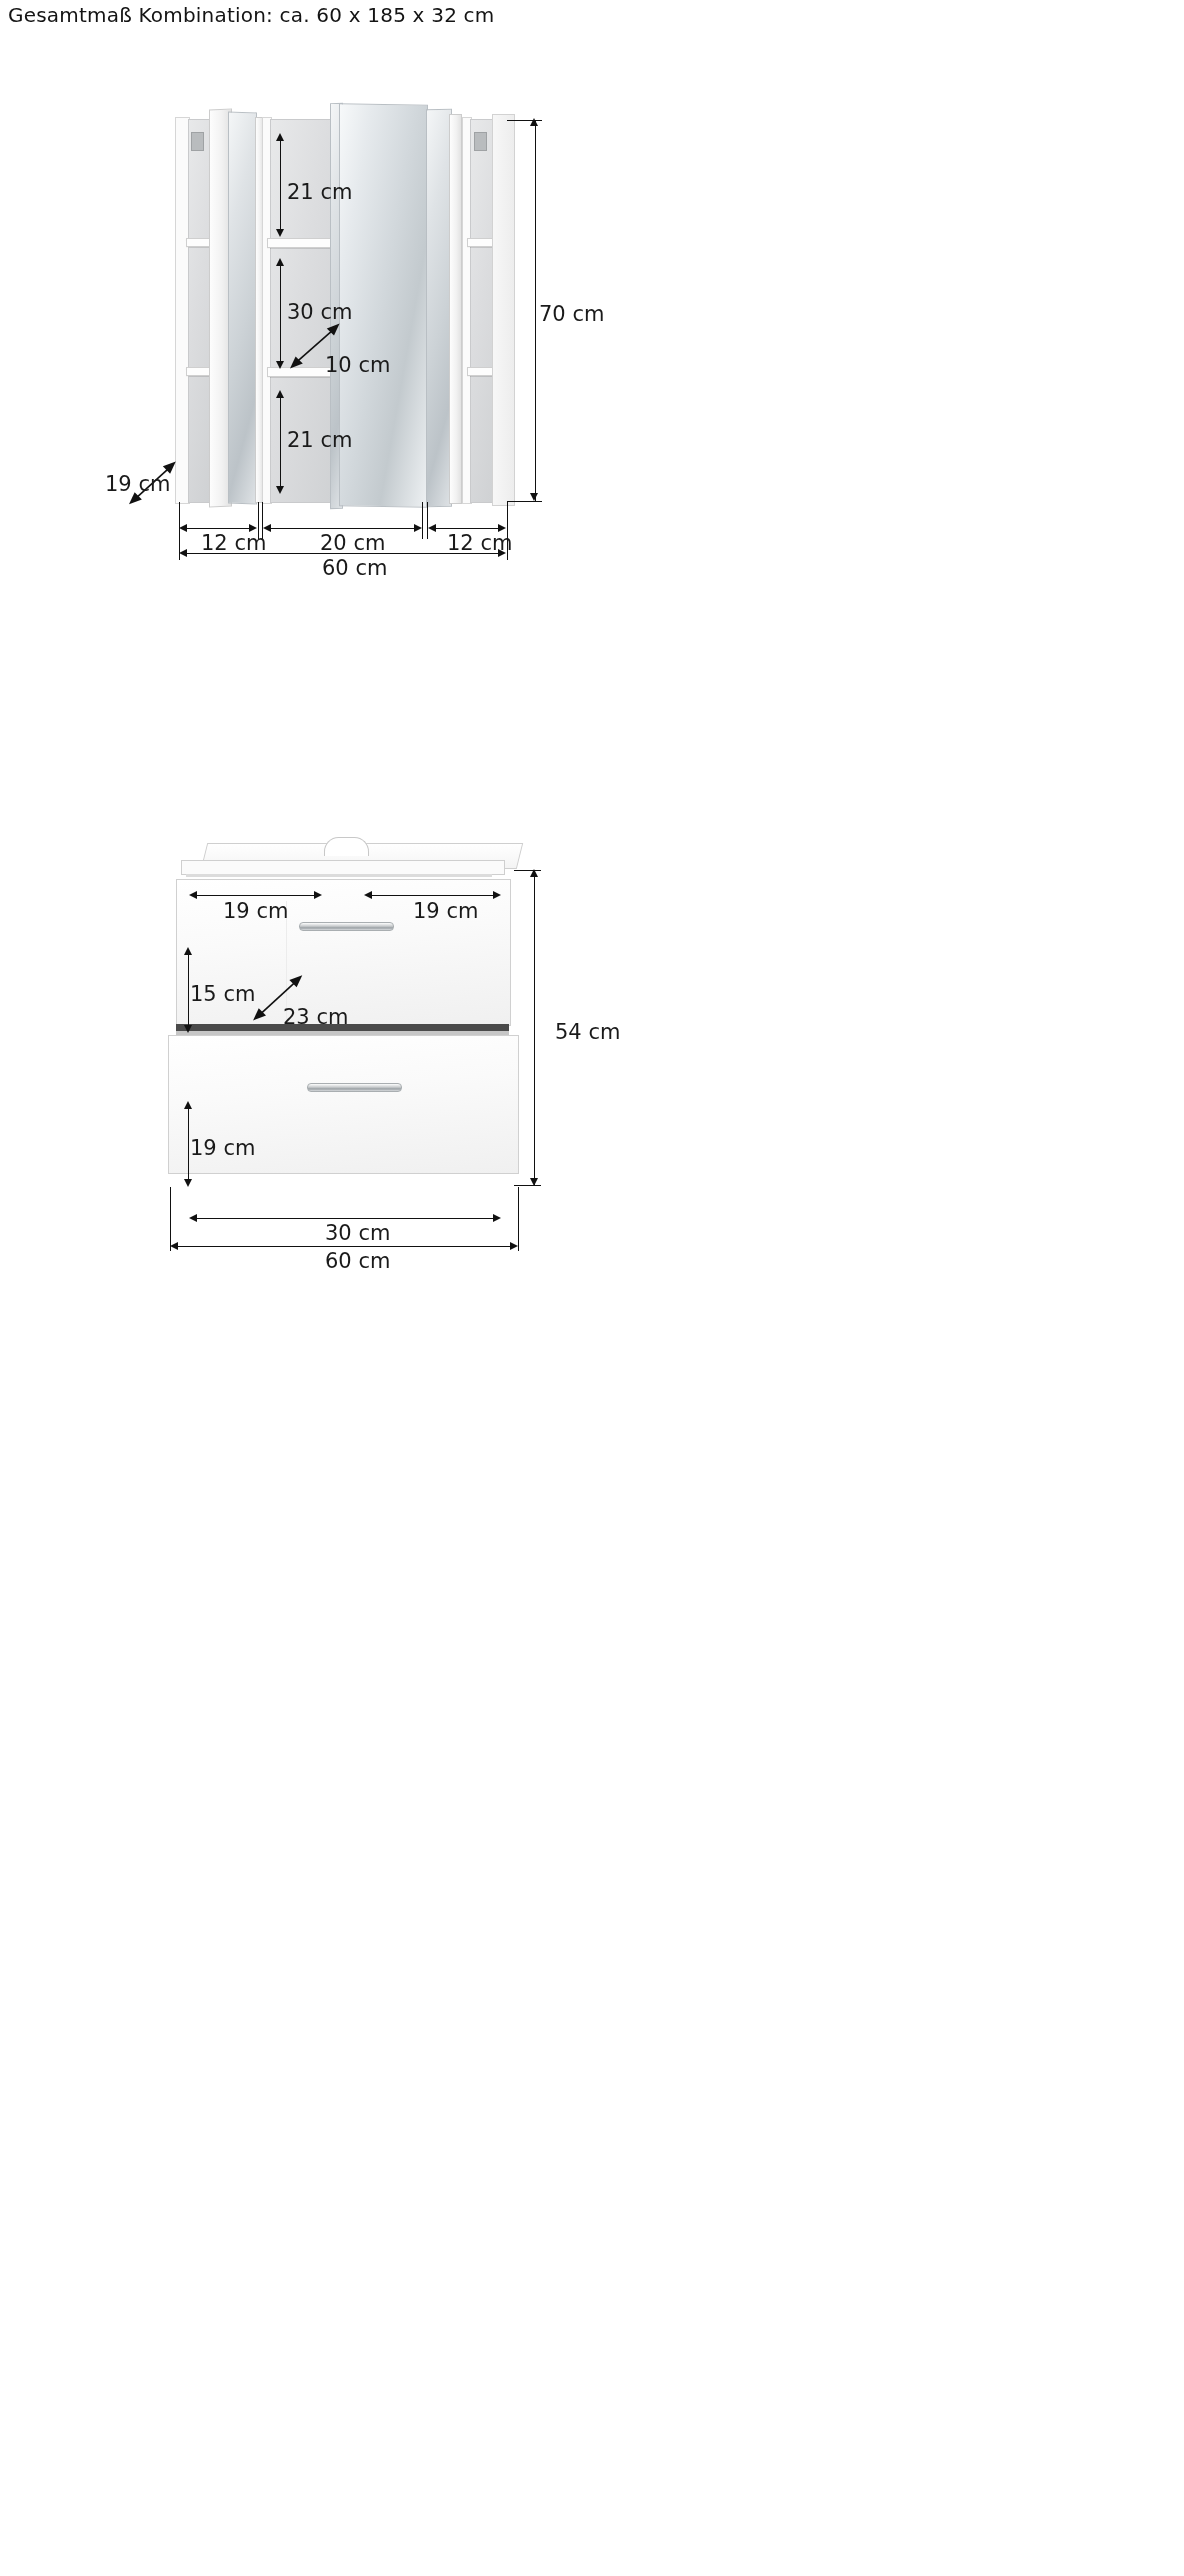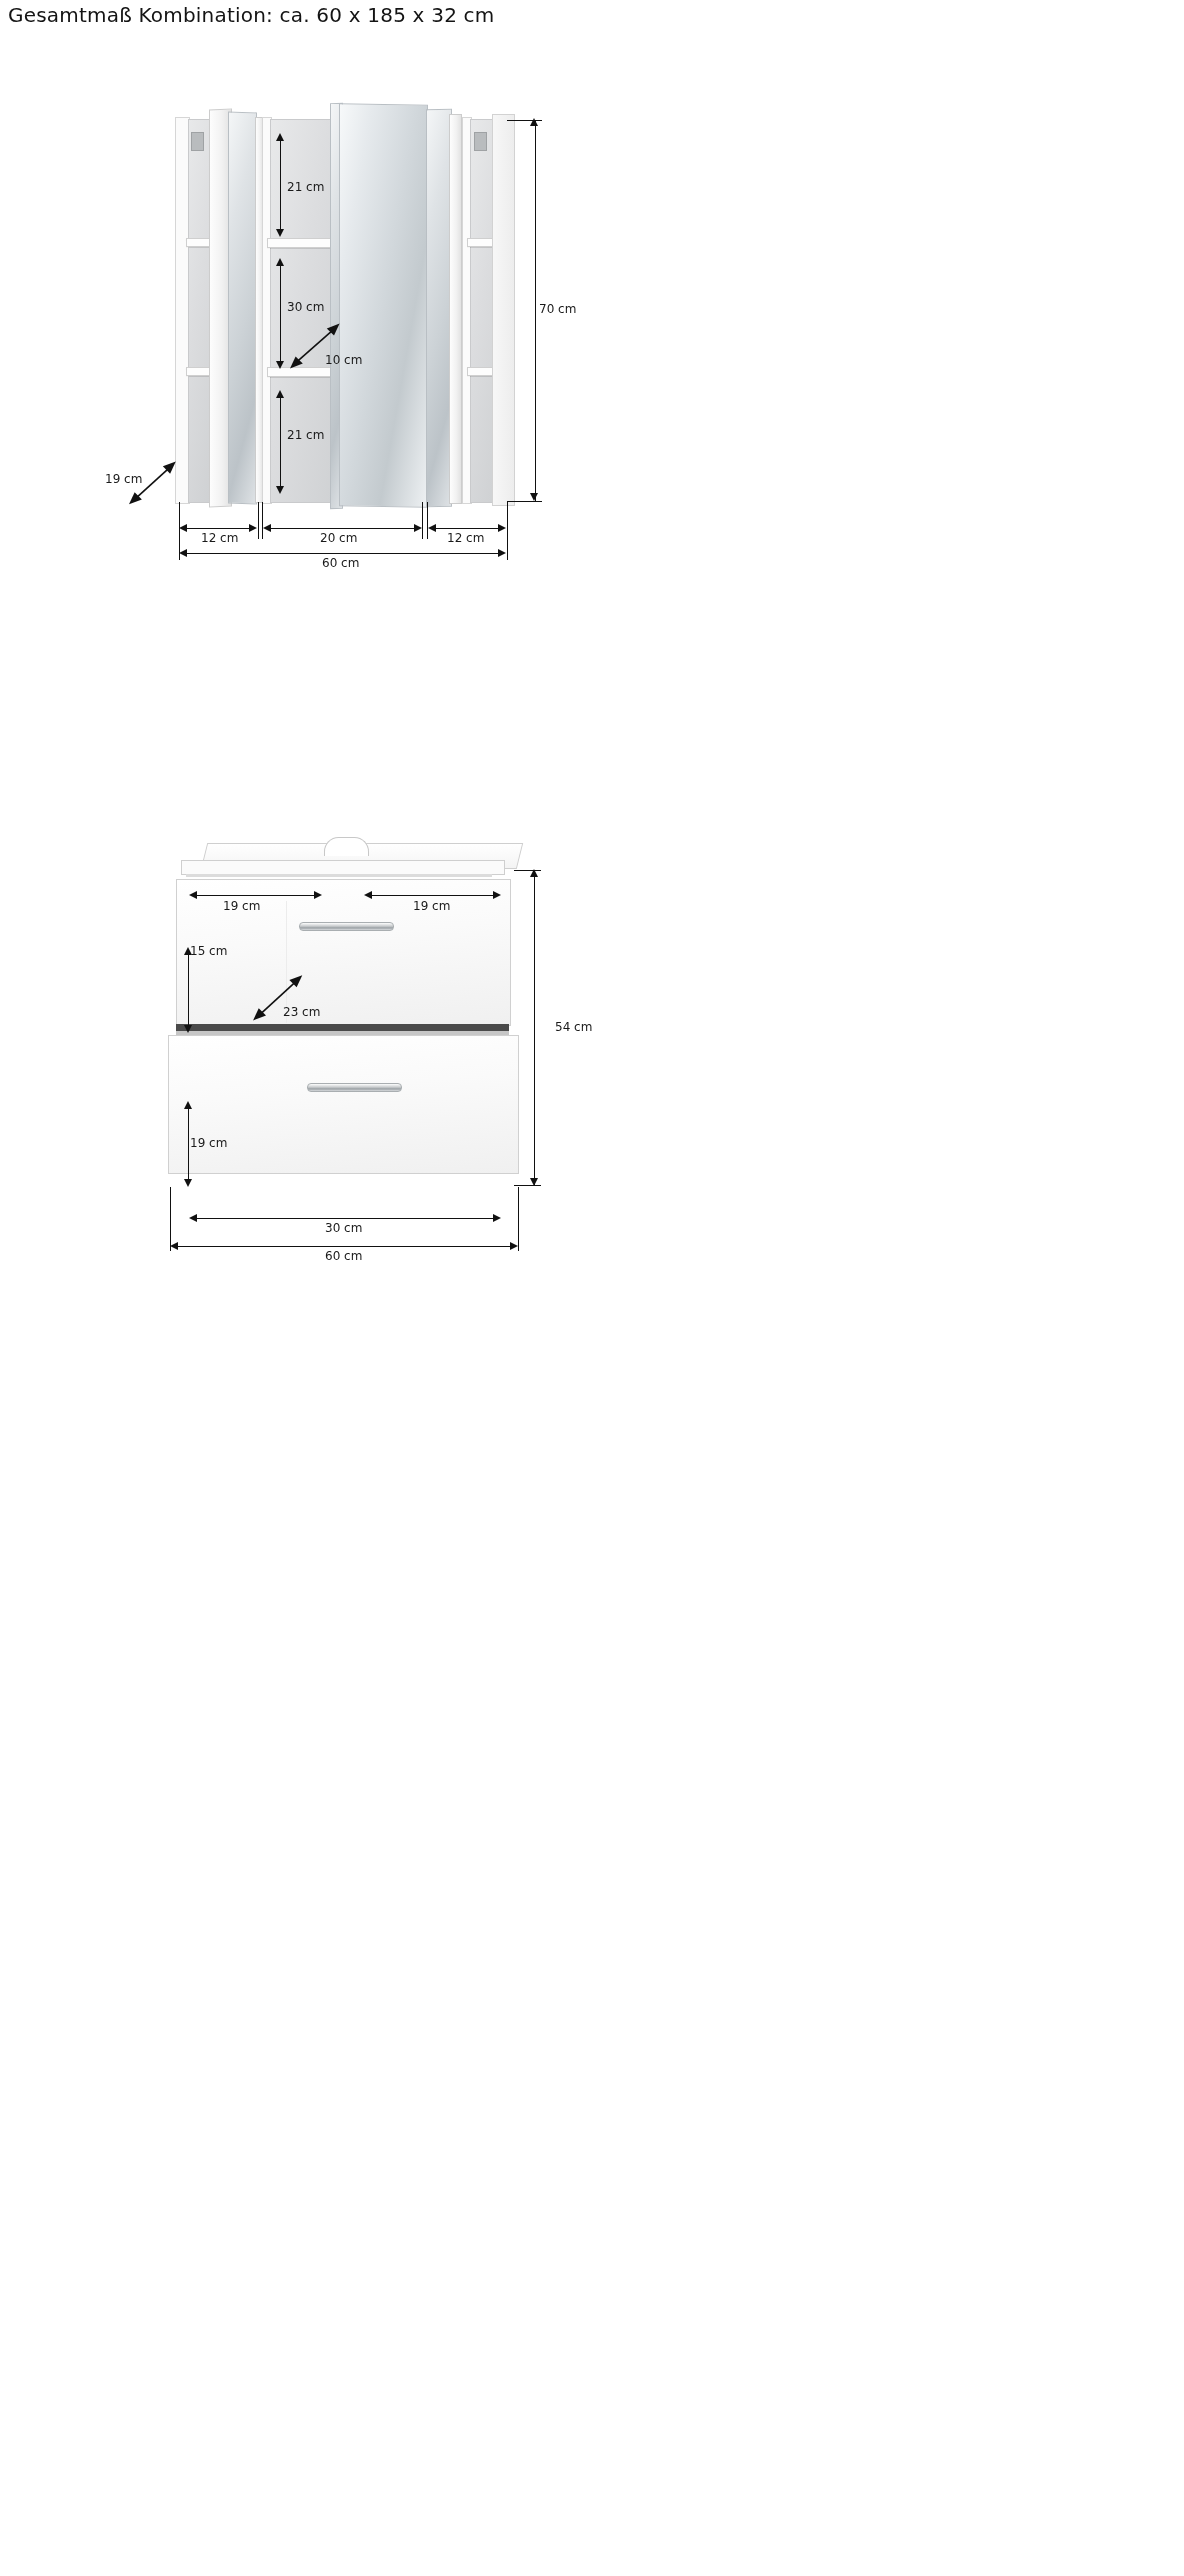--- a/index.html
+++ b/index.html
@@ -21,21 +21,21 @@
     top: 3.2px;
     font-size: 20px;
     letter-spacing: 0.2px;
     color: #141414;
     white-space: nowrap;
   }
 
   
   .dim-label {
     position: absolute;
-    font-size: 12px;
+    font-size: 21px;
     color: #1a1a1a;
     white-space: nowrap;
   }
   .line-h, .line-v {
     position: absolute;
     background: #111;
   }
   .line-h { height: 1.3px; }
   .line-v { width: 1.3px; }
 
@@ -264,21 +264,21 @@
 <div class="dim-label" style="left:223px; top:899px;">19 cm</div>
 
 <div class="line-h" style="left:367px; top:895px; width:132px;"></div>
 <div class="arw arw-l" style="left:364px; top:891px;"></div>
 <div class="arw arw-r" style="left:493px; top:891px;"></div>
 <div class="dim-label" style="left:413px; top:899px;">19 cm</div>
 
 <div class="line-v" style="left:188px; top:950px; height:77px;"></div>
 <div class="arw arw-u" style="left:184px; top:947px;"></div>
 <div class="arw arw-d" style="left:184px; top:1025px;"></div>
-<div class="dim-label" style="left:190px; top:944px;">15 cm</div>
+<div class="dim-label" style="left:190px; top:982px;">15 cm</div>
 
 <svg style="position:absolute; left:253px; top:972px; width:55px; height:50px;" viewBox="0 0 68 62" width="55" height="50">
   <line x1="7" y1="54" x2="55" y2="10" stroke="#111" stroke-width="2"></line>
   <polygon points="61,4 45,10 54,19" fill="#111"></polygon>
   <polygon points="0,60 16,54 7,45" fill="#111"></polygon>
 </svg>
 <div class="dim-label" style="left:283px; top:1005px;">23 cm</div>
 
 <div class="line-v" style="left:188px; top:1104px; height:77px;"></div>
 <div class="arw arw-u" style="left:184px; top:1101px;"></div>

